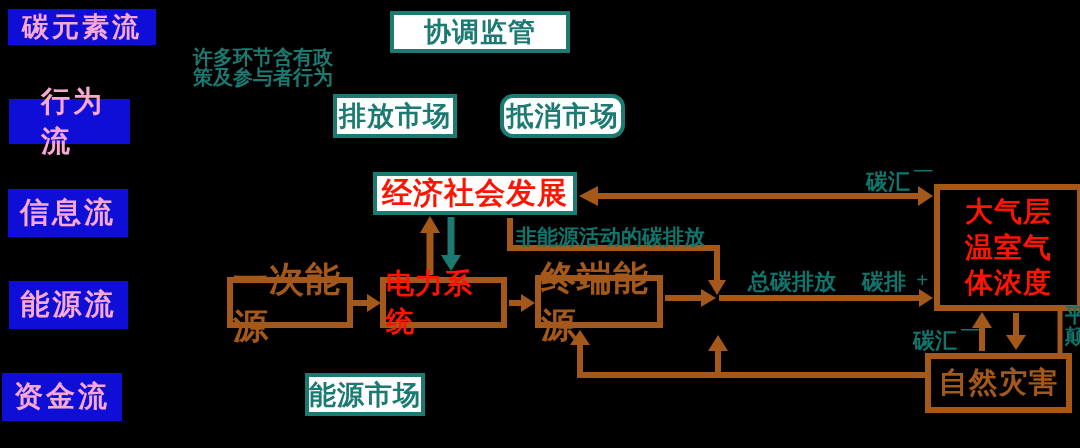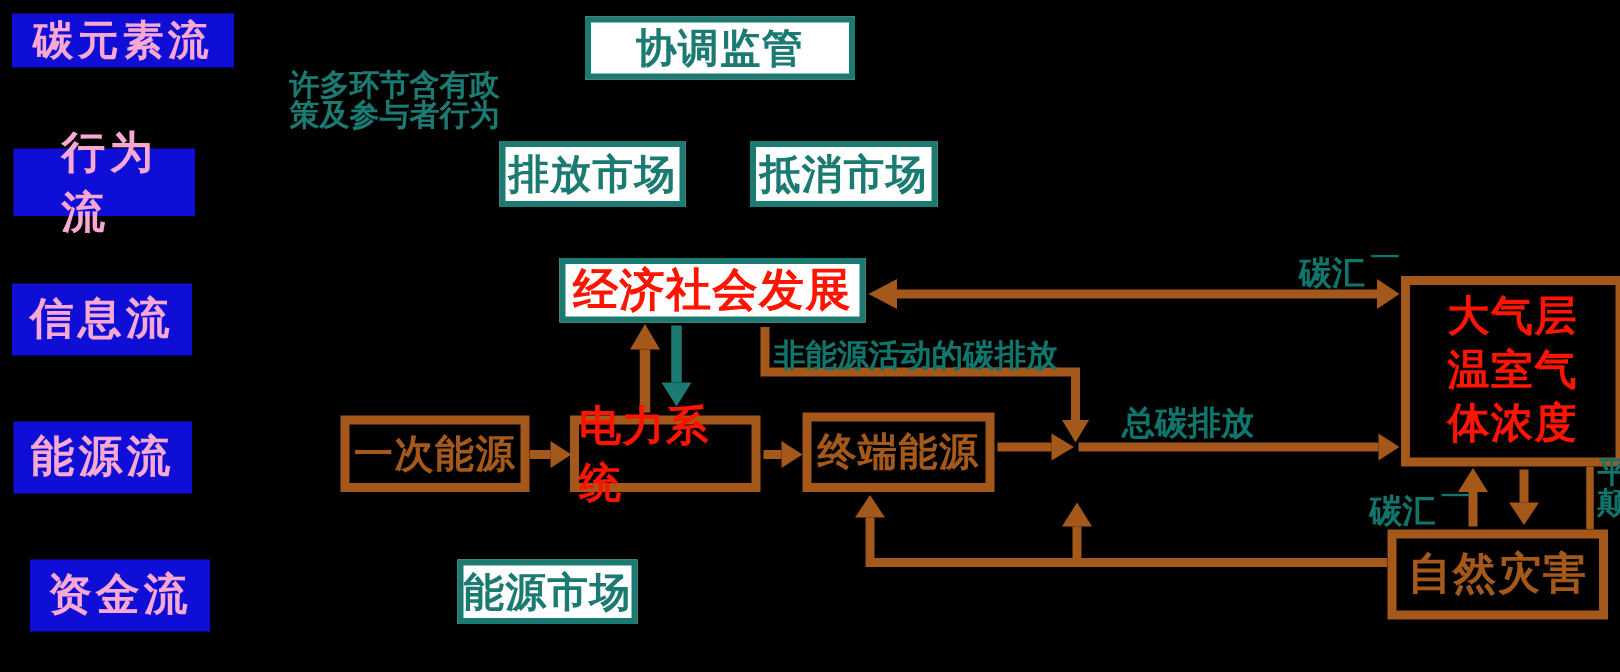--- a/index.html
+++ b/index.html
@@ -7,21 +7,21 @@
           font-family:"Liberation Serif","DejaVu Serif",serif;font-weight:bold;}
   .abs{position:absolute;box-sizing:border-box;}
   
   .flow-label{background:#0E0ED6;color:#f9a8d4;display:flex;align-items:center;justify-content:center;
               font-size:29px;letter-spacing:3px;}
   
   .teal-box{border:4px solid #1B7A72;color:#1B7A72;background:#ffffff;display:flex;align-items:center;
             justify-content:center;font-size:27px;letter-spacing:1px;}
   
   .orange-box{border:6px solid #A4591B;color:#A4591B;background:#000;display:flex;align-items:center;
-              justify-content:center;font-size:26px;letter-spacing:1px;}
+              justify-content:center;font-size:35px;letter-spacing:1px;}
   .red-text{color:#FF1400;}
   .multiline{flex-direction:column;line-height:1.28;}
   .lbl{position:absolute;color:#0f766e;white-space:nowrap;}
   .teal-note{position:absolute;color:#1B7A72;font-size:20px;line-height:20px;white-space:nowrap;}
   .sup{position:relative;top:-11px;display:inline-block;transform:scaleX(1.8);margin-left:7px;}
   .plus{display:inline-block;margin-left:10px;position:relative;top:-2px;}
   svg{position:absolute;left:0;top:0;}
 </style>
 </head>
 <body>
@@ -89,45 +89,48 @@
     <g stroke="#1B7A72" stroke-width="7" fill="#1B7A72">
       <line x1="451" y1="217" x2="451" y2="255"></line>
         <polygon points="441,255 461,255 451,271" stroke="none"></polygon>
     </g>
   </svg>
 
   <div class="abs flow-label" style="left:8px;top:9px;width:148px;height:36px;font-size:27px;">碳元素流</div>
   <div class="abs flow-label" style="left:9px;top:99px;width:121px;height:45px;padding-left:32px;">行为流</div>
   <div class="abs flow-label" style="left:8px;top:189px;width:120px;height:48px;">信息流</div>
   <div class="abs flow-label" style="left:9px;top:281px;width:119px;height:48px;">能源流</div>
-  <div class="abs flow-label" style="left:20px;top:373px;width:120px;height:48px;">资金流</div>
+  <div class="abs flow-label" style="left:2px;top:373px;width:120px;height:48px;">资金流</div>
 
   <div class="abs teal-box" style="left:390px;top:11px;width:180px;height:42px;">协调监管</div>
   <div class="abs teal-box" style="left:333px;top:94px;width:124px;height:44px;">排放市场</div>
-  <div class="abs teal-box" style="left:500px;top:94px;width:125px;height:44px;">抵消市场</div>
+  <div class="abs teal-box" style="left:500px;top:94px;width:125px;height:44px;border-radius:13px;">抵消市场</div>
   <div class="abs teal-box" style="left:305px;top:373px;width:120px;height:43px;">能源市场</div>
   <div class="abs teal-box red-text" style="left:373px;top:172px;width:204px;height:43px;font-size:30px;">经济社会发展</div>
 
   <div class="abs orange-box" style="left:227px;top:277px;width:126px;height:51px;">一次能源</div>
   <div class="abs orange-box red-text" style="left:380px;top:277px;width:127px;height:51px;font-size:28px;">电力系统</div>
   <div class="abs orange-box" style="left:535px;top:275px;width:128px;height:53px;">终端能源</div>
   <div class="abs orange-box red-text multiline" style="left:934px;top:184px;width:149px;height:127px;font-size:28px;">
     <div>大气层</div>
     <div>温室气</div>
     <div>体浓度</div>
   </div>
   <div class="abs orange-box" style="left:925px;top:353px;width:147px;height:60px;font-size:29px;">自然灾害</div>
 
   <div class="teal-note" style="left:193px;top:47px;">
     <div>许多环节含有政</div>
     <div>策及参与者行为</div>
   </div>
 
   <div class="lbl" style="left:516px;top:223px;font-size:21px;">非能源活动的碳排放</div>
   <div class="lbl" style="left:748px;top:267px;font-size:22px;">总碳排放</div>
+  <div class="lbl" style="left:862px;top:267px;font-size:22px;">
+    <span>碳排</span><span class="plus">+</span>
+  </div>
   <div class="lbl" style="left:866px;top:167px;font-size:22px;">
     <span>碳汇</span><span class="sup">−</span>
   </div>
   <div class="lbl" style="left:913px;top:326px;font-size:22px;">
     <span>碳汇</span><span class="sup">−</span>
   </div>
   <div class="lbl" style="left:1065px;top:305px;font-size:20px;line-height:21px;">
     <div>平衡</div>
     <div>颠覆</div>
   </div>

